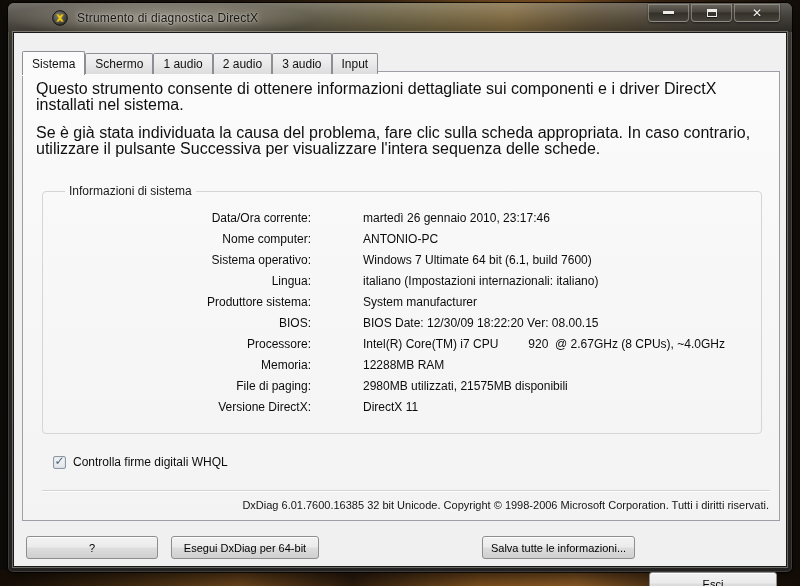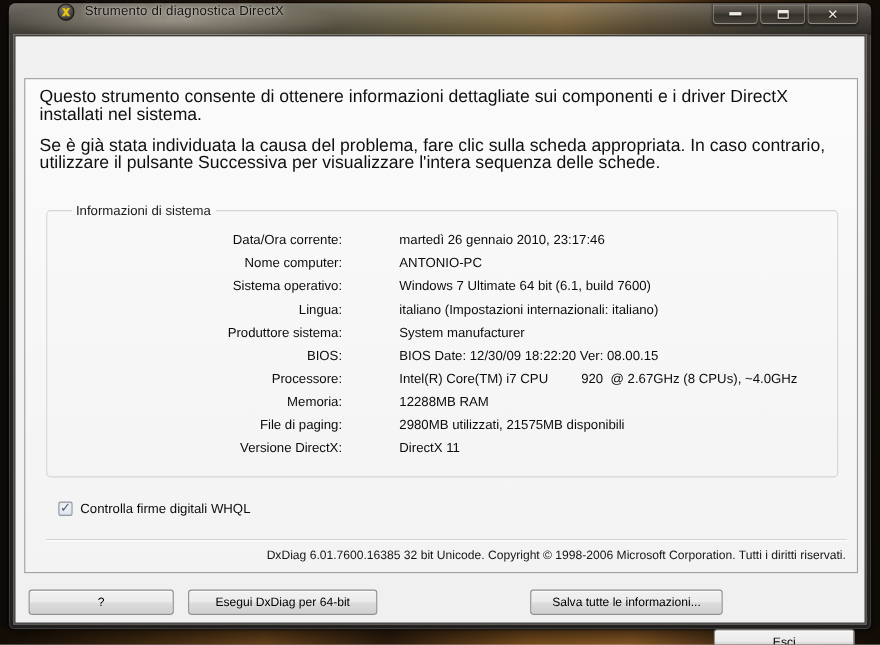--- a/index.html
+++ b/index.html
@@ -21,21 +21,21 @@
     background:linear-gradient(180deg,#514c44 0%,#3a3731 6%,#2c2a26 30%,#232120 100%);
     box-shadow:0 0 0 1px rgba(0,0,0,0.75), 0 6px 14px rgba(0,0,0,0.6), inset 0 0 0 1px rgba(255,255,255,0.12);
   }
   .titlebar{
     position:absolute;left:0;top:0;right:0;height:29px;
     border-radius:6px 6px 0 0;
     background:
       radial-gradient(ellipse 220px 26px at 150px 55%, rgba(210,202,188,0.50), rgba(210,202,188,0.0) 70%),
       linear-gradient(180deg, rgba(255,255,255,0.22) 0%, rgba(255,255,255,0.08) 45%, rgba(0,0,0,0.18) 100%),
       linear-gradient(90deg,#4a463e 0%,#56513f 38%,#6e603c 55%,#7a6339 64%,#584a32 74%,#3b3730 88%,#34312b 100%);
-    display:flex;align-items:flex-start;
+    display:flex;align-items:center;
   }
   .title-icon{margin-left:44px;width:16px;height:16px;flex:0 0 16px;}
   .title-text{
     margin-left:9px;font-size:12px;color:#15140f;letter-spacing:0.2px;
     text-shadow:0 0 7px rgba(255,255,255,0.65), 0 0 2px rgba(255,255,255,0.55);
     white-space:nowrap;
   }
   .caption-buttons{position:absolute;top:0;right:12px;display:flex;gap:2px;}
   .cap-btn{
     width:41px;height:19px;box-sizing:border-box;
@@ -103,23 +103,23 @@
   
   .btn{
     position:absolute;top:503px;height:23px;box-sizing:border-box;
     border:1px solid #8E8E8E;border-radius:3px;
     background:linear-gradient(180deg,#F2F2F2 0%,#EBEBEB 48%,#DDDDDD 52%,#CFCFCF 100%);
     font-size:11px;color:#000;display:flex;align-items:center;justify-content:center;
     box-shadow:inset 0 1px 0 #fff;cursor:default;white-space:nowrap;
     font-family:"Liberation Sans","DejaVu Sans",sans-serif;
   }
   .btn-help{left:12px;width:132px;}
-  .btn-run64{left:157px;width:172px;}
+  .btn-run64{left:157px;width:148px;}
   .btn-next{left:330px;width:128px;}
-  .btn-save{left:468px;width:175px;}
+  .btn-save{left:468px;width:153px;}
   .btn-exit{left:635px;width:128px;margin-top:36px;}
 </style>
 </head>
 <body>
 
 <div>
   <div class="desktop-strip-bottom"></div>
 
   <div class="window">
 
@@ -145,20 +145,28 @@
       <div class="cap-btn">
         <span class="glyph-max"></span>
       </div>
       <div class="cap-btn close">
         <span class="glyph-close">✕</span>
       </div>
     </div>
 
     <div class="client">
 
+      <div class="tabstrip">
+        <div class="tab active">Sistema</div>
+        <div class="tab">Schermo</div>
+        <div class="tab">1 audio</div>
+        <div class="tab">2 audio</div>
+        <div class="tab">3 audio</div>
+        <div class="tab">Input</div>
+      </div>
 
       <div class="page">
 
         <div class="intro-p p1">Questo strumento consente di ottenere informazioni dettagliate sui componenti e i driver DirectX installati nel sistema.</div>
         <div class="intro-p p2">Se è già stata individuata la causa del problema, fare clic sulla scheda appropriata. In caso contrario, utilizzare il pulsante Successiva per visualizzare l'intera sequenza delle schede.</div>
 
         <fieldset class="groupbox">
           <legend>Informazioni di sistema</legend>
           <div class="rows">
             <div class="info-row">

